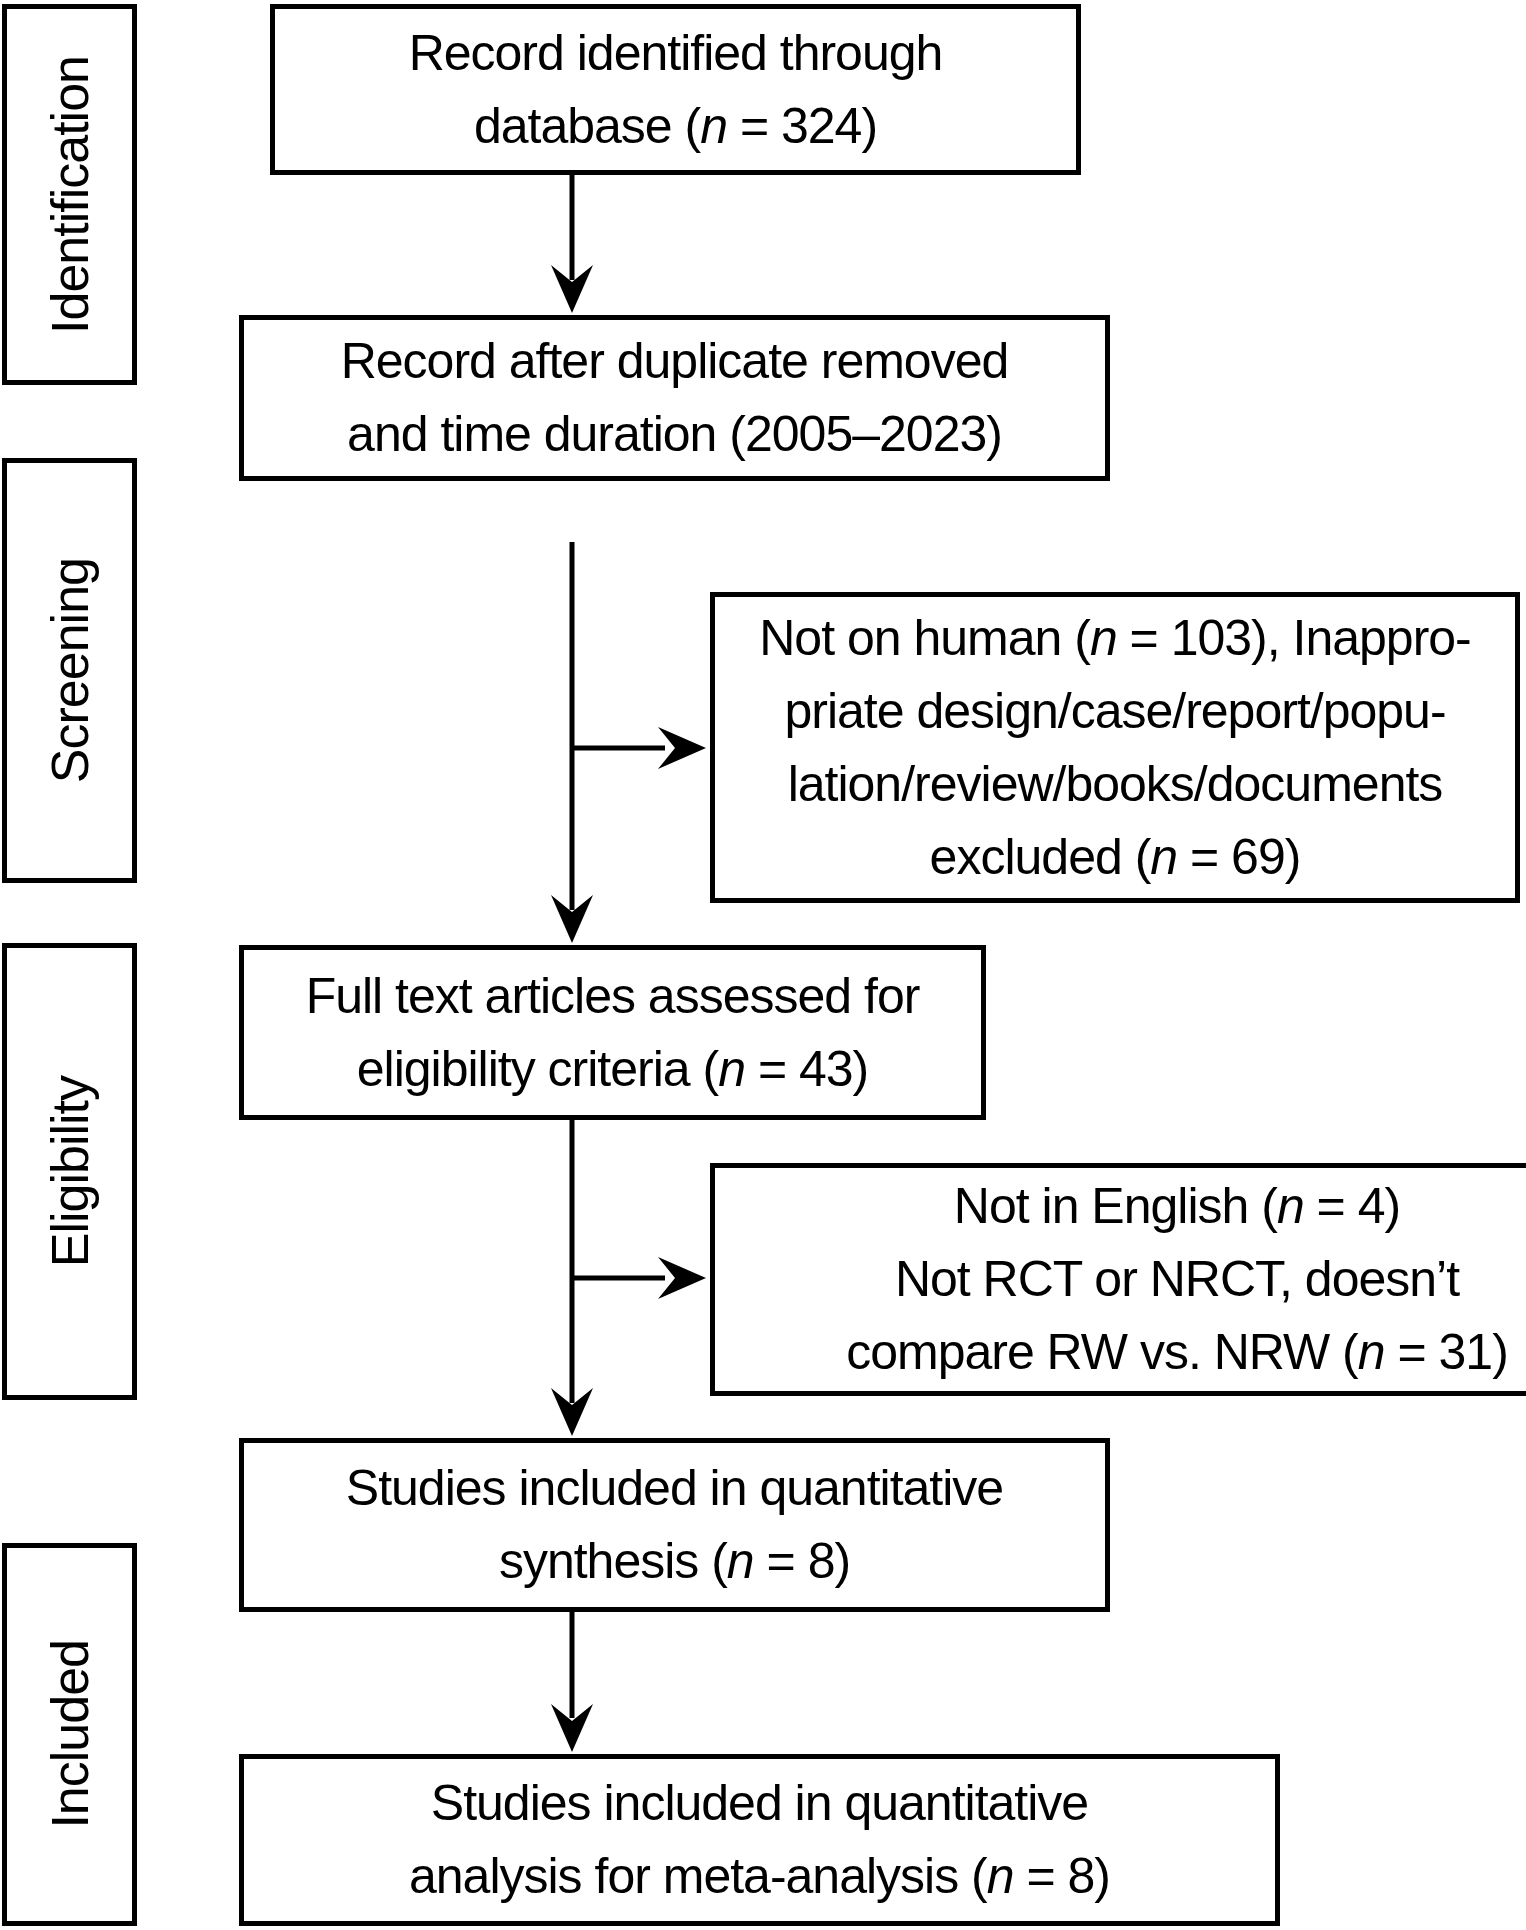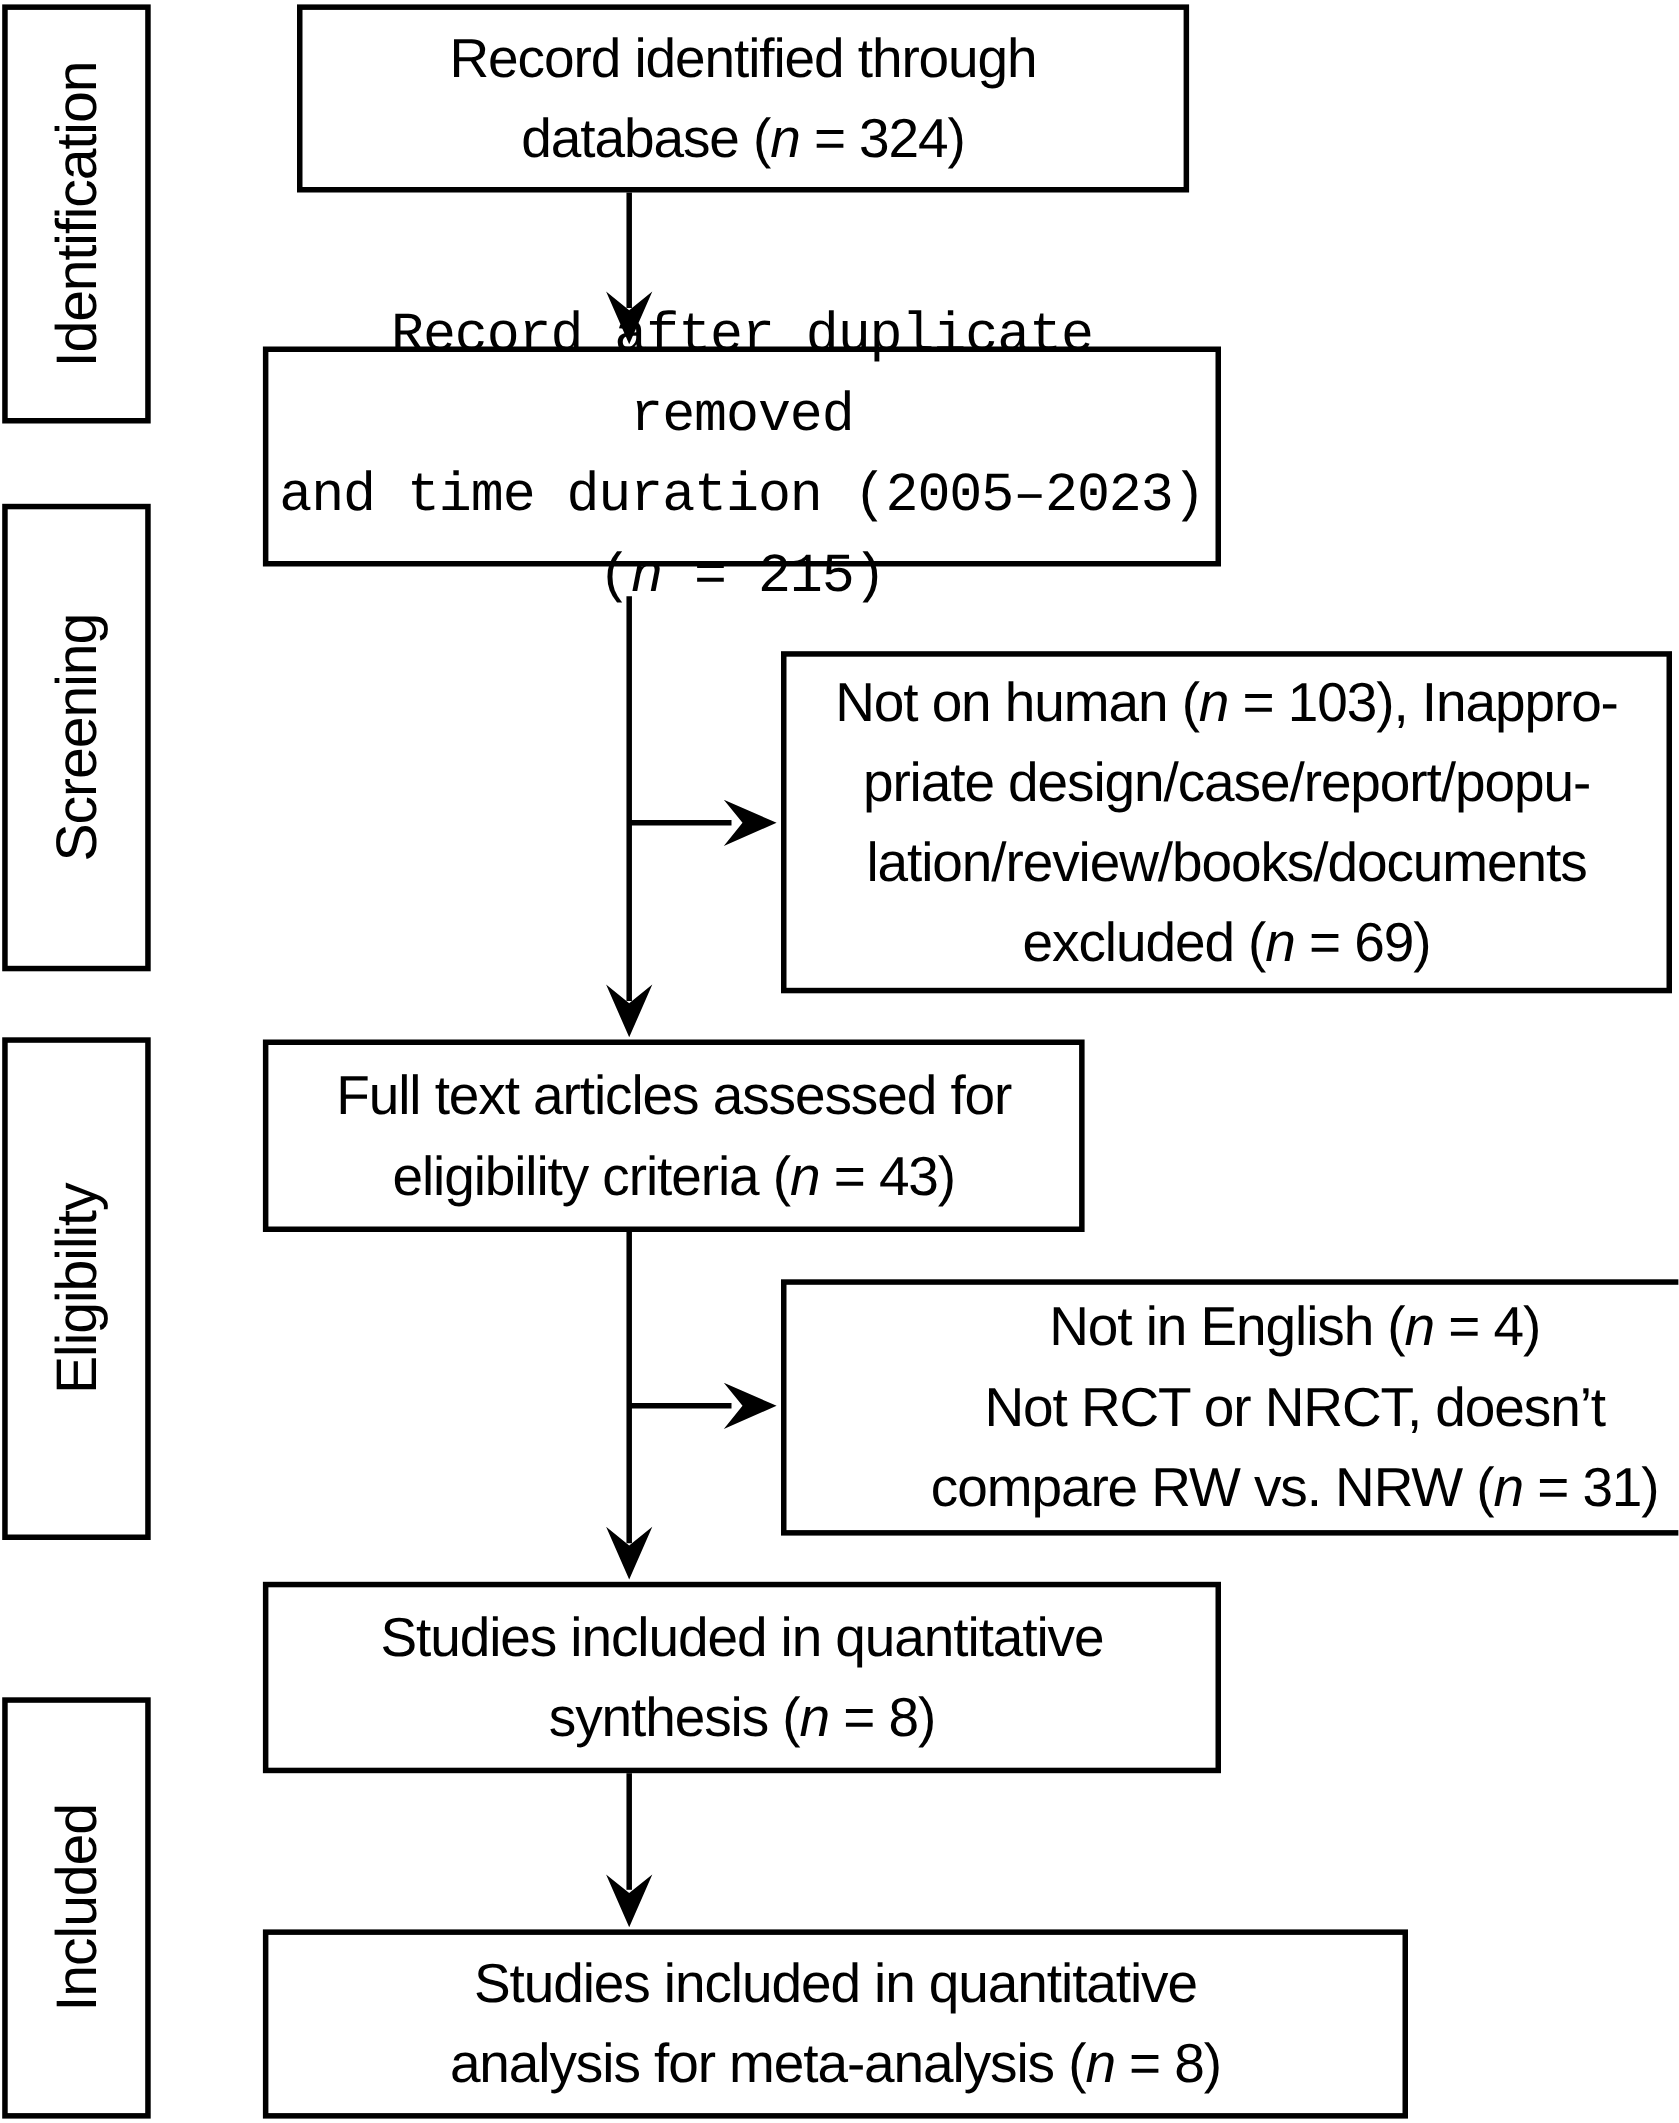--- a/index.html
+++ b/index.html
@@ -53,21 +53,21 @@
     letter-spacing: -1px;
     white-space: nowrap;
   }
   
   .stage-identification { left: 2px;  top: 4px;    width: 135px; height: 381px; }
   .stage-screening      { left: 2px;  top: 458px;  width: 135px; height: 425px; }
   .stage-eligibility    { left: 2px;  top: 943px;  width: 135px; height: 457px; }
   .stage-included       { left: 2px;  top: 1543px; width: 135px; height: 383px; }
   
   .box-identified   { left: 270px; top: 4px;    width: 811px; height: 171px; }
-  .box-deduplicated { left: 239px; top: 315px;  width: 871px; height: 200px; font-family: Liberation Mono, monospace; }
+  .box-deduplicated { left: 239px; top: 315px;  width: 871px; height: 166px; }
   .box-fulltext     { left: 239px; top: 945px;  width: 747px; height: 175px; }
   .box-qualitative  { left: 239px; top: 1438px; width: 871px; height: 174px; }
   .box-quantitative { left: 239px; top: 1754px; width: 1041px; height: 172px; }
   
   .box-screen-excl  { left: 710px; top: 592px;  width: 810px; height: 311px; text-align: center; }
   .box-elig-excl    { left: 710px; top: 1163px; width: 934px; height: 233px; }
   .line i { font-style: italic; }
 </style>
 </head>
 <body>
@@ -121,21 +121,20 @@
   </div>
 
   <div class="box box-identified">
       <div class="line">Record identified through</div>
       <div class="line">database (<i>n</i> = 324)</div>
     </div>
 
   <div class="box box-deduplicated">
       <div class="line">Record after duplicate removed</div>
       <div class="line">and time duration (2005–2023)</div>
-      <div class="line">(<i>n</i> = 215)</div>
     </div>
 
   <div class="box box-screen-excl">
       <div class="line">Not on human (<i>n</i> = 103), Inappro-</div>
       <div class="line">priate design/case/report/popu-</div>
       <div class="line">lation/review/books/documents</div>
       <div class="line">excluded (<i>n</i> = 69)</div>
     </div>
 
   <div class="box box-fulltext">

